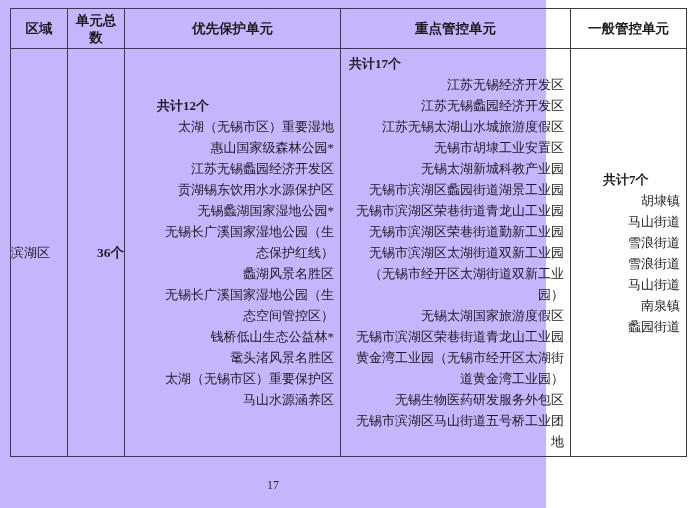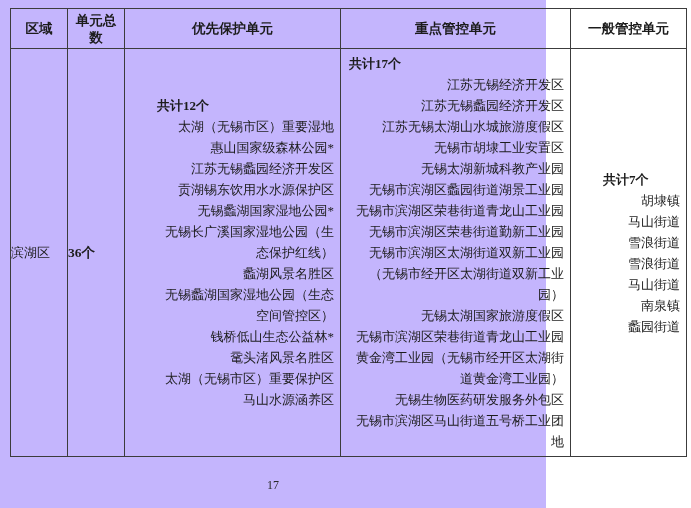--- a/index.html
+++ b/index.html
@@ -40,21 +40,21 @@
     text-align: center;
     line-height: 17px;
     padding: 2px 3px;
   }
   td.body-cell { height: 387px; }
 
   td.cell-region {
     font-size: 13px;
   }
   td.cell-total {
-    text-align: left;
+    text-align: right;
     font-size: 13.5px;
     font-weight: bold;
   }
   .list-wrap {
     display: flex;
     flex-direction: column;
     height: 100%;
     padding: 4px 6px 4px 8px;
     font-size: 13px;
     line-height: 21px;
@@ -104,21 +104,21 @@
           <div class="list-wrap v-center">
             <div class="summary-line">共计12个</div>
             <div>
                 <div class="list-item">太湖（无锡市区）重要湿地</div>
                 <div class="list-item">惠山国家级森林公园*</div>
                 <div class="list-item">江苏无锡蠡园经济开发区</div>
                 <div class="list-item">贡湖锡东饮用水水源保护区</div>
                 <div class="list-item">无锡蠡湖国家湿地公园*</div>
                 <div class="list-item">无锡长广溪国家湿地公园（生态保护红线）</div>
                 <div class="list-item">蠡湖风景名胜区</div>
-                <div class="list-item">无锡蠡湖国家湿地公园（生态空间管控区）</div>
+                <div class="list-item">无锡长广溪国家湿地公园（生态空间管控区）</div>
                 <div class="list-item">钱桥低山生态公益林*</div>
                 <div class="list-item">鼋头渚风景名胜区</div>
                 <div class="list-item">太湖（无锡市区）重要保护区</div>
                 <div class="list-item">马山水源涵养区</div>
               </div>
           </div>
         </td>
         <td class="body-cell">
           <div class="list-wrap v-top">
             <div class="summary-line">共计17个</div>

